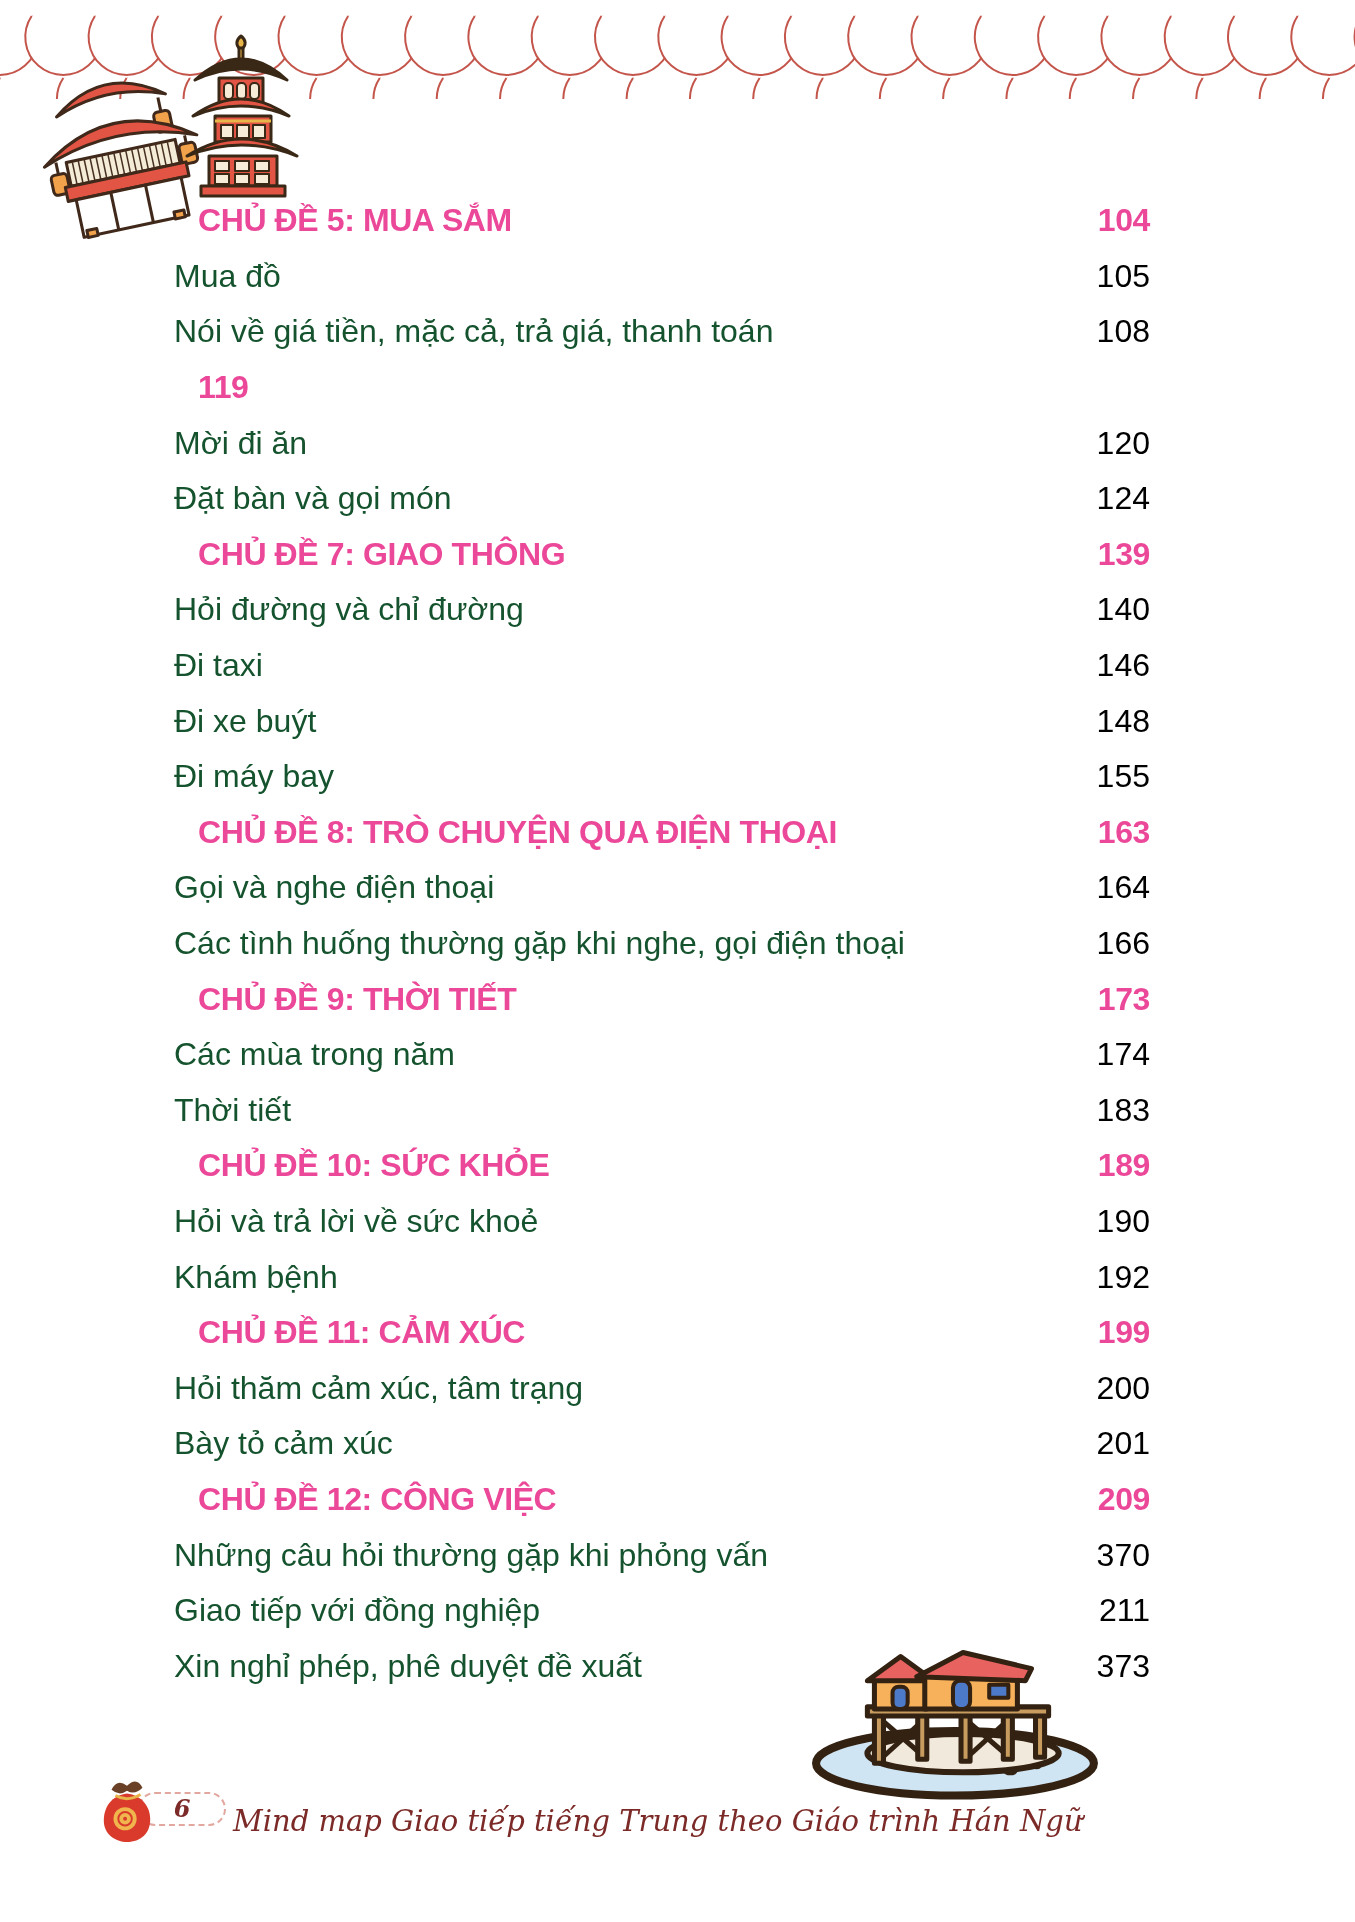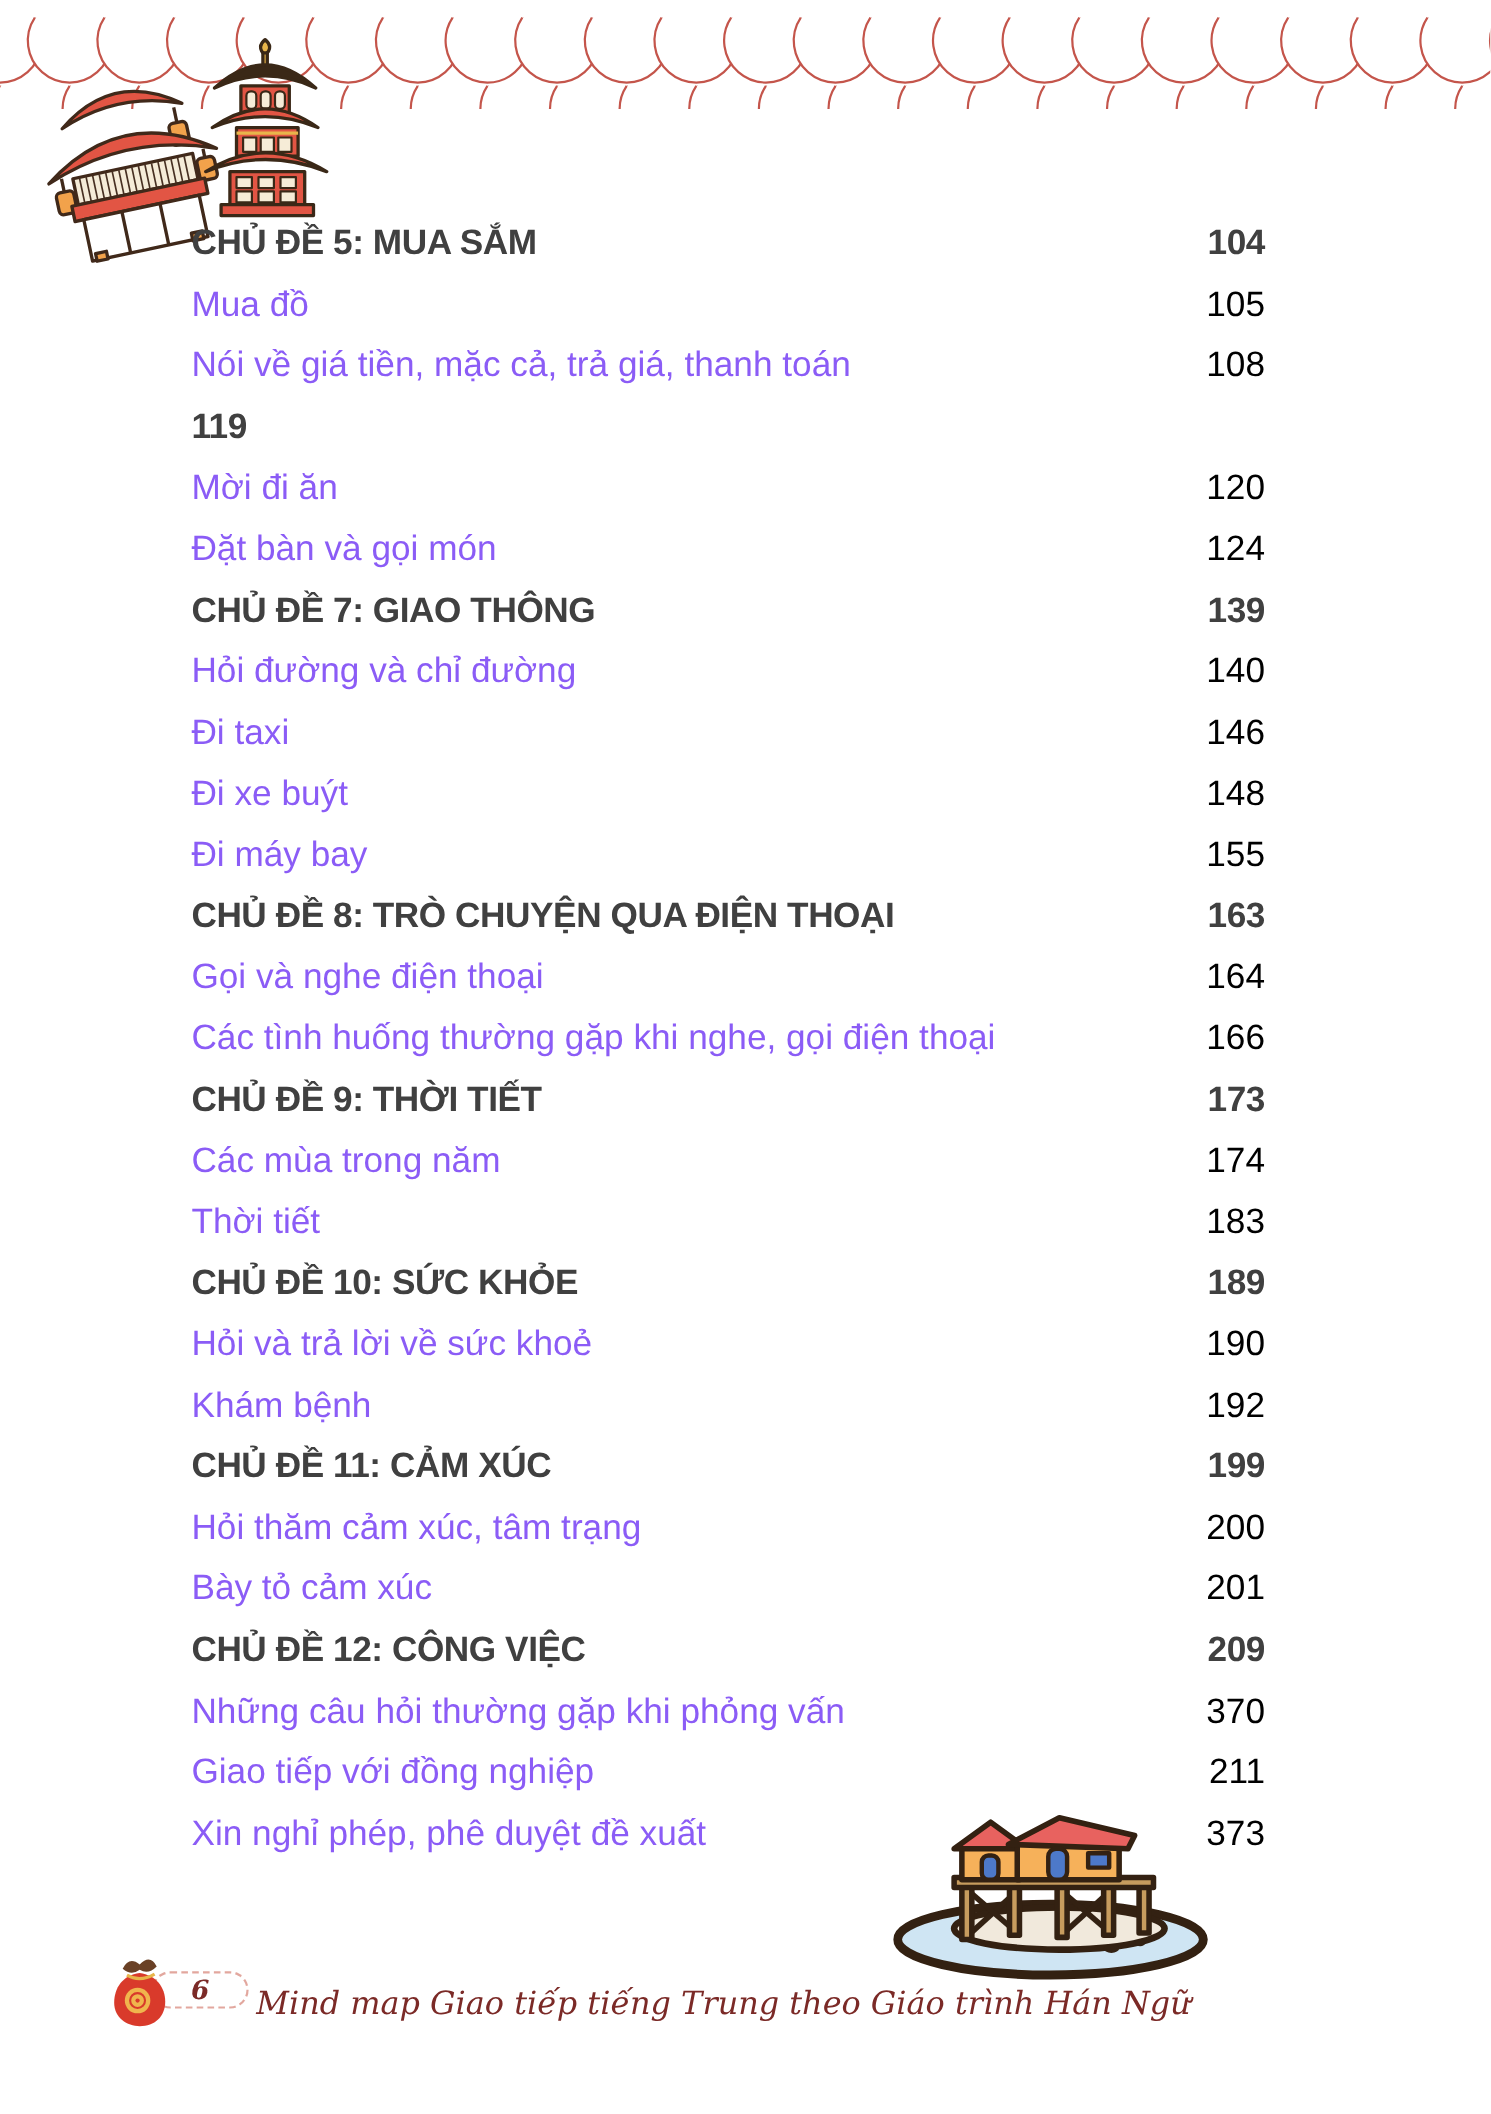--- a/index.html
+++ b/index.html
@@ -3,24 +3,24 @@
 <meta charset="utf-8">
 <style>
   html,body{margin:0;padding:0;background:#ffffff;}
   .page{position:relative;width:1355px;height:1922px;background:#ffffff;overflow:hidden;
         font-family:"Liberation Sans",sans-serif;}
   .tile-pattern{position:absolute;top:0;left:0;}
   .pagoda-left{position:absolute;left:34px;top:64px;transform:rotate(-12deg);}
   .pagoda-right{position:absolute;left:183px;top:34px;}
   .toc{position:absolute;left:174px;top:193px;width:976px;}
   .toc-row{display:flex;justify-content:space-between;align-items:center;height:55.6px;}
-  .toc-title{font-size:32px;color:#8b5cf6;white-space:nowrap;}
+  .toc-title{font-size:32px;color:#14532d;white-space:nowrap;}
   .toc-page{font-size:32px;color:#000000;}
   .toc-row.chapter .toc-title,
-  .toc-row.chapter .toc-page{color:#404040;font-weight:700;letter-spacing:-0.4px;}
+  .toc-row.chapter .toc-page{color:#ec4899;font-weight:700;letter-spacing:-0.4px;margin-left:24px;}
   .stilt-house{position:absolute;left:812px;top:1648px;}
   .footer-pill{position:absolute;left:138px;top:1792px;width:84px;height:30px;
                border:2px dashed #e2a79e;border-radius:17px;background:#fff;
                display:flex;align-items:center;justify-content:center;z-index:1;}
   .footer-page-num{font-family:"DejaVu Serif",serif;font-style:italic;font-weight:700;
                    font-size:24px;color:#7b2a27;line-height:1;}
   .footer-title{position:absolute;left:233px;top:1804px;font-family:"DejaVu Serif",serif;
                 font-style:italic;font-weight:400;font-size:29px;color:#7b2a27;white-space:nowrap;}
   .lucky-bag{position:absolute;left:98px;top:1778px;z-index:2;}
 </style>

